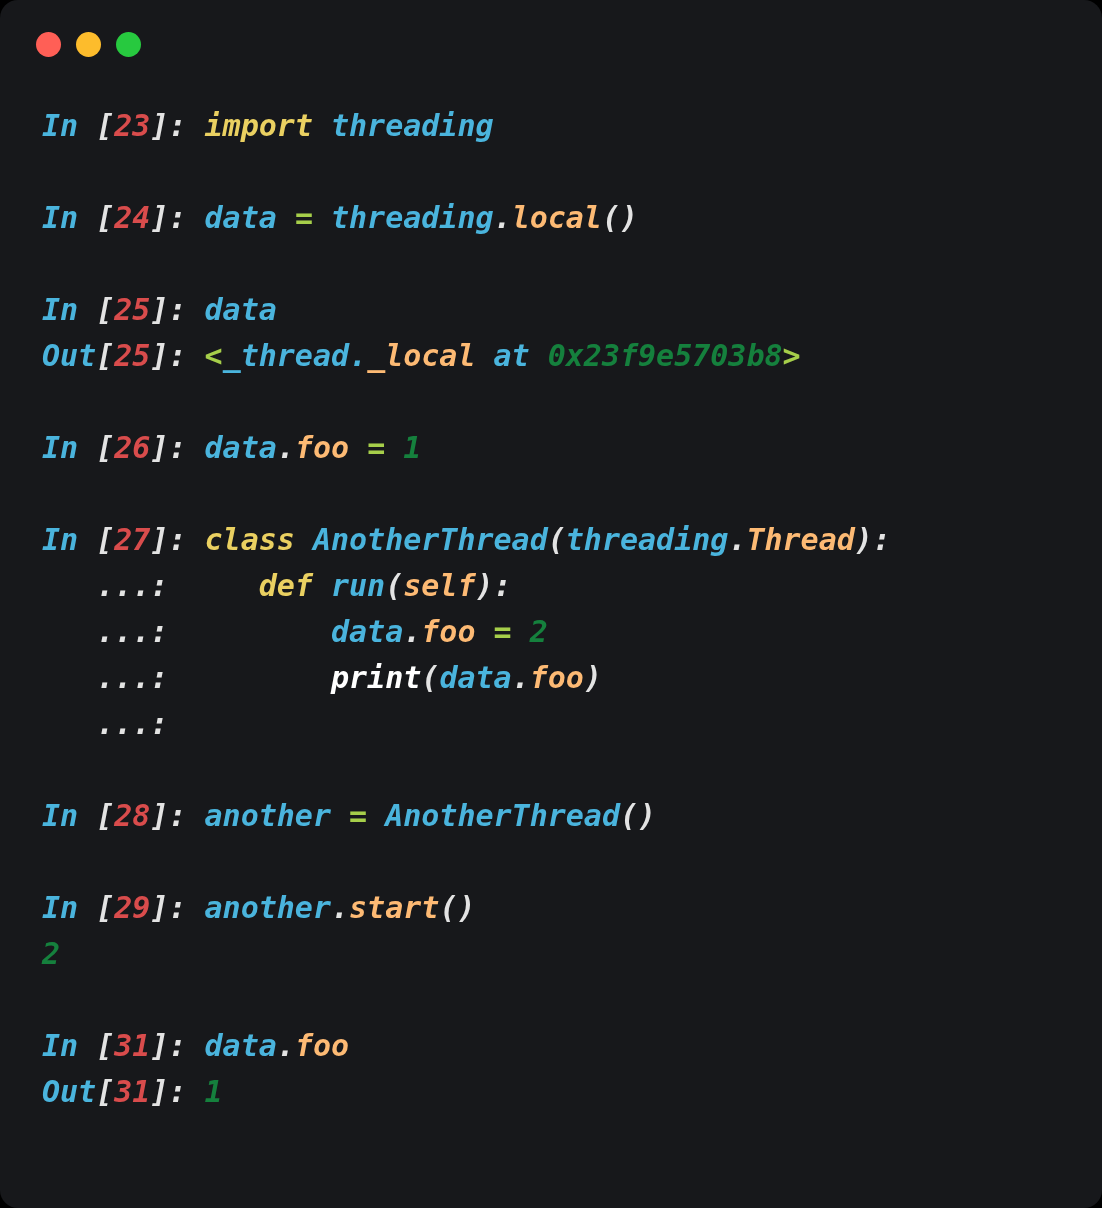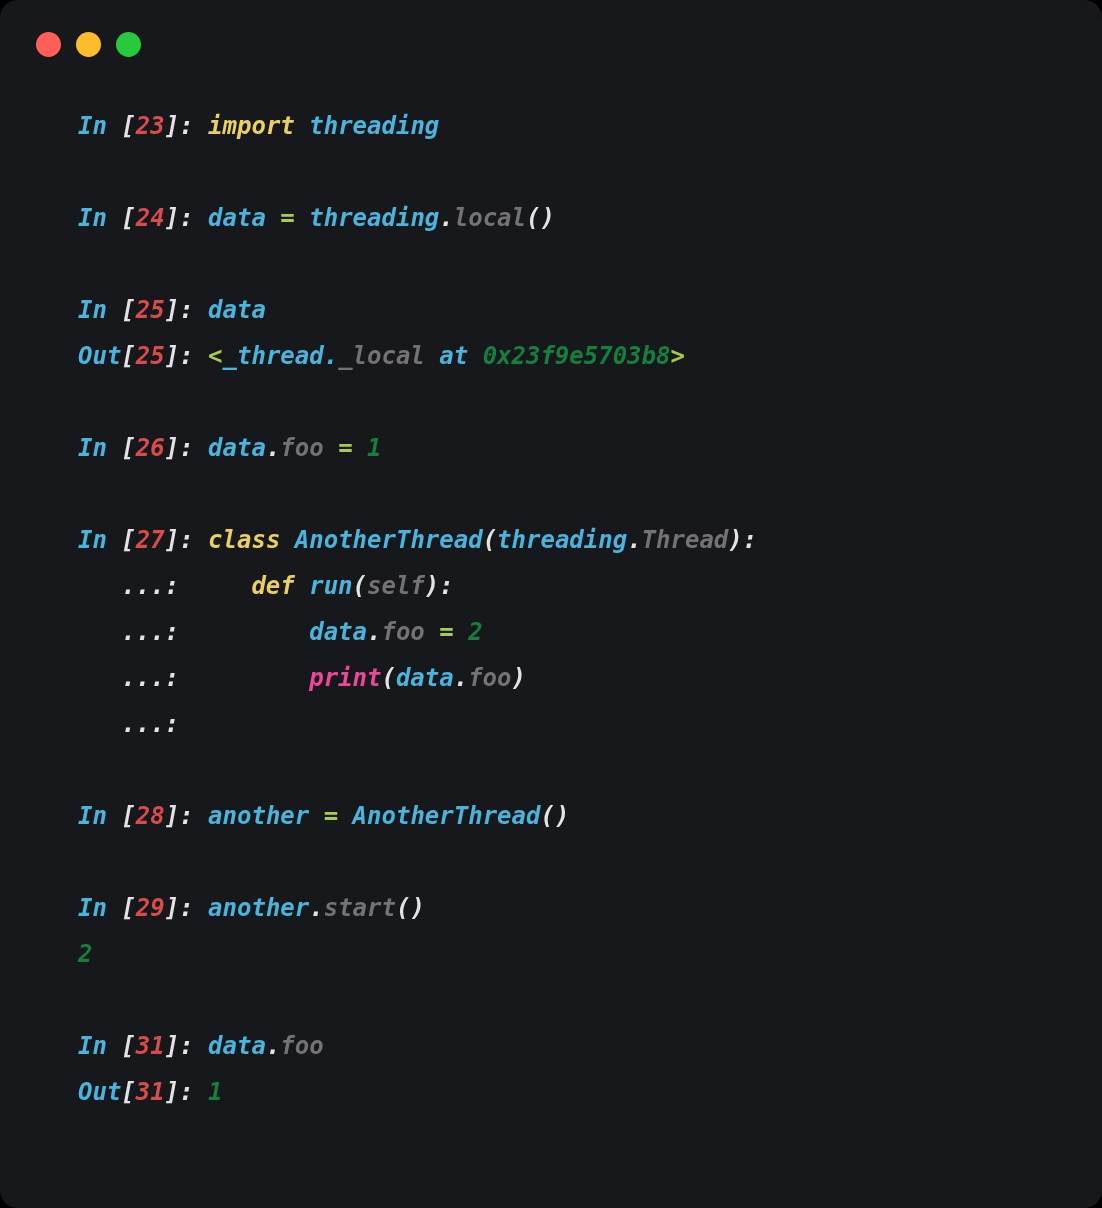--- a/index.html
+++ b/index.html
@@ -45,47 +45,46 @@
   #tl-close  { left: 36px;  background: #ff5f56; }
   #tl-min    { left: 76px;  background: #fdbc2c; }
   #tl-max    { left: 116px; background: #27c93f; }
 
   #console-body {
     position: absolute;
     left: 42px;
     top: 103px;
     right: 8px;
     bottom: 0;
-    font-size: 24px;
+    font-size: 30px;
     line-height: 46px;
     font-style: italic;
     font-weight: 600;
     white-space: pre;
     letter-spacing: 0px;
-    margin-left: 36px;
     -webkit-font-smoothing: antialiased;
   }
 
   .line {
     height: 46px;
     white-space: pre;
   }
   .line.blank { height: 46px; }
 
   
   .tok-prompt   { color: #4ab4dd; }
   .tok-bracket  { color: #e3e3e3; }
   .tok-count    { color: #d94c4c; }
   .tok-kw       { color: #ead061; }
   .tok-name     { color: #4ab4dd; }
-  .tok-attr     { color: #737373; }
+  .tok-attr     { color: #fdba74; }
   .tok-op       { color: #a6ce4a; }
   .tok-num      { color: #15803d; }
   .tok-punct    { color: #e3e3e3; }
-  .tok-builtin  { color: #ec4899; font-style: italic; }
+  .tok-builtin  { color: #ffffff; font-style: italic; }
   .tok-plain    { color: #e3e3e3; }
   .tok-cont     { color: #e3e3e3; }
 </style>
 </head>
 <body style="background: rgb(0, 0, 0);">
 
 <div id="terminal-window" style="background: rgb(23, 24, 27); border-radius: 18px;">
 
   <div id="titlebar">
     <div class="traffic-light" id="tl-close" style="background: rgb(255, 95, 86);"></div>

